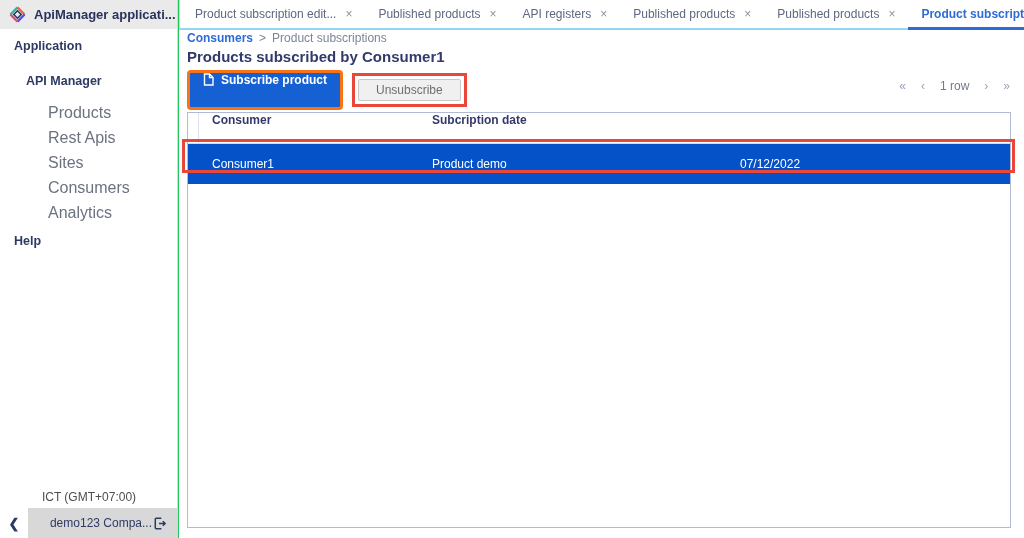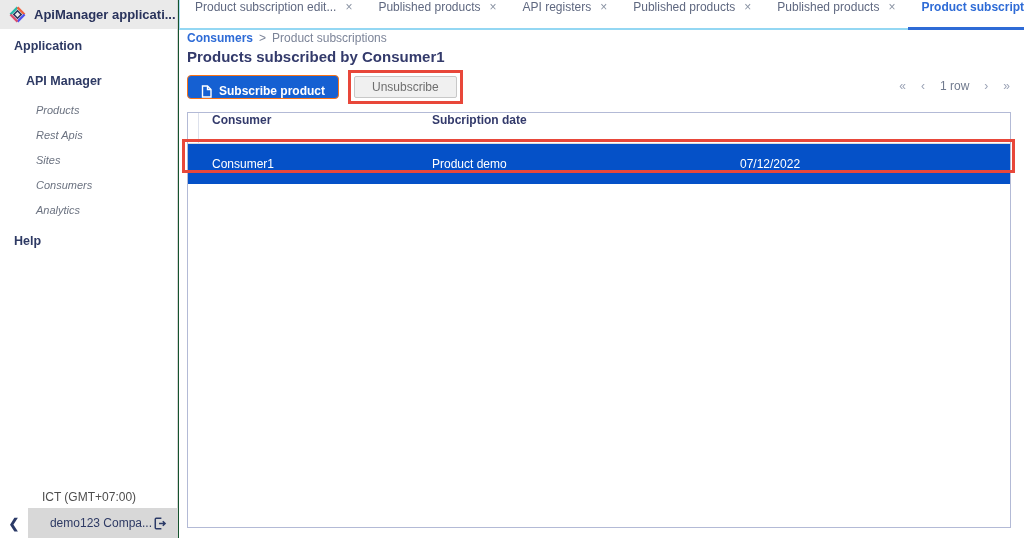--- a/index.html
+++ b/index.html
@@ -1,69 +1,69 @@
 <!DOCTYPE html>
 <html><head>
 <meta charset="utf-8">
 <style>
   * { margin:0; padding:0; box-sizing:border-box; }
   html,body { width:1024px; height:538px; overflow:hidden; background:#fff;
     font-family:"Liberation Sans", sans-serif; }
-  .stage { position:relative; width:1024px; height:538px; background:#14532d; }
+  .stage { position:relative; width:1024px; height:538px; background:#22c55e; }
 
   
   .sidebar { position:absolute; left:0; top:0; width:178px; height:538px;
     background:#fff; border-right:1px solid #d6d6d6; }
   .sidebar-header { height:29px; background:#eaeaea; display:flex; align-items:center;
     padding-left:9px; }
   .logo { width:17px; height:17px; margin-right:8px; flex:0 0 auto; }
   .app-title { font-size:13px; font-weight:bold; color:#29335c; white-space:nowrap;
     overflow:hidden; }
   .nav-item { position:absolute; font-size:12.5px; white-space:nowrap; cursor:default; }
   .nav-item.lvl0 { left:14px; font-weight:bold; color:#2e3a64; }
   .nav-item.lvl1 { left:26px; font-weight:bold; color:#2e3a64; }
-  .nav-item.lvl2 { left:36px; font-weight:normal; color:#6b7280; font-size:11px;font-style:italic; }
+  .nav-item.lvl2 { left:48px; font-weight:normal; color:#6b7280; font-size:16px; }
   .timezone { position:absolute; top:490px; left:0; width:178px; text-align:center;
     font-size:12px; color:#4d4d4d; }
   .sidebar-footer { position:absolute; bottom:0; left:0; width:178px; height:30px;
     display:flex; }
   .collapse-btn { width:28px; height:30px; display:flex; align-items:center;
     justify-content:center; background:#fff; color:#2b3a67; font-size:13px;
     font-weight:bold; cursor:pointer; }
   .account-bar { flex:1; background:#d8d8d8; display:flex; align-items:center;
     justify-content:space-between; padding:0 10px 0 22px; }
   .account-label { font-size:12px; color:#2e3a64; white-space:nowrap; overflow:hidden; }
   .logout-btn { width:16px; height:16px; cursor:pointer; display:flex;
     align-items:center; }
 
   
   .main { position:absolute; left:179px; top:0; right:0; bottom:0; background:#fff; }
 
   .tabbar { height:30px; display:flex; align-items:stretch; background:#fff;
     border-bottom:2px solid #93d7f3; border-left:1px solid #ade0f5; padding-left:2px; }
-  .tab { position:relative; display:flex; align-items:flex-start; padding:0 13px;
+  .tab { position:relative; display:flex; align-items:center; padding:0 13px;
     font-size:12px; color:#5f6880; cursor:pointer; white-space:nowrap; }
   .tab-close { margin-left:9px; font-size:12px; color:#8a93a3; cursor:pointer; }
   .tab.active { color:#2e6bd6; font-weight:bold; }
   .tab.active::after { content:""; position:absolute; left:0; right:0; bottom:-2px;
     height:3px; background:#2e6bd6; }
 
   .breadcrumb { position:absolute; left:8px; top:31px; font-size:12px; display:flex;
     gap:6px; align-items:center; }
   .crumb-link { color:#2e6bd6; font-weight:bold; cursor:pointer; }
   .crumb-sep { color:#7c8498; }
   .crumb-current { color:#7c8498; }
 
   .page-title { position:absolute; left:8px; top:48px; font-size:15px;
     font-weight:bold; color:#333a6b; }
 
   .toolbar { position:absolute; left:8px; top:70px; display:flex;
     align-items:center; gap:9px; }
-  .btn-primary { display:flex; align-items:flex-end; gap:7px; height:24px;
-    padding:0 13px; background:#1560d2; border:1px solid #f97316; border-radius:4px;
+  .btn-primary { display:flex; align-items:flex-start; gap:7px; height:40px;
+    padding:0 13px; background:#1560d2; border:3px solid #f97316; border-radius:4px;
     color:#fff; font-size:12px; font-weight:bold; cursor:pointer; }
   .annotation-box { border:3px solid #e8473a; padding:3px; }
   .btn-secondary { height:22px; padding:0 17px; background:#f0f0f0;
     border:1px solid #c8c8c8; border-radius:2px; color:#6f6f6f; font-size:12px;
     cursor:pointer; }
 
   .pagination { position:absolute; top:79px; right:14px; display:flex;
     align-items:center; gap:15px; font-size:12px; color:#9aa2b5; }
   .pager-btn { cursor:pointer; }
   .pager-count { color:#707a8e; }

